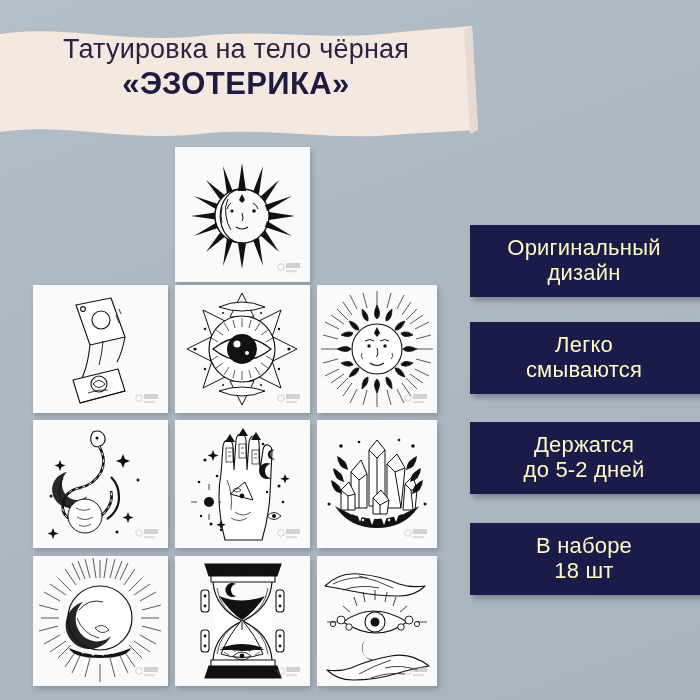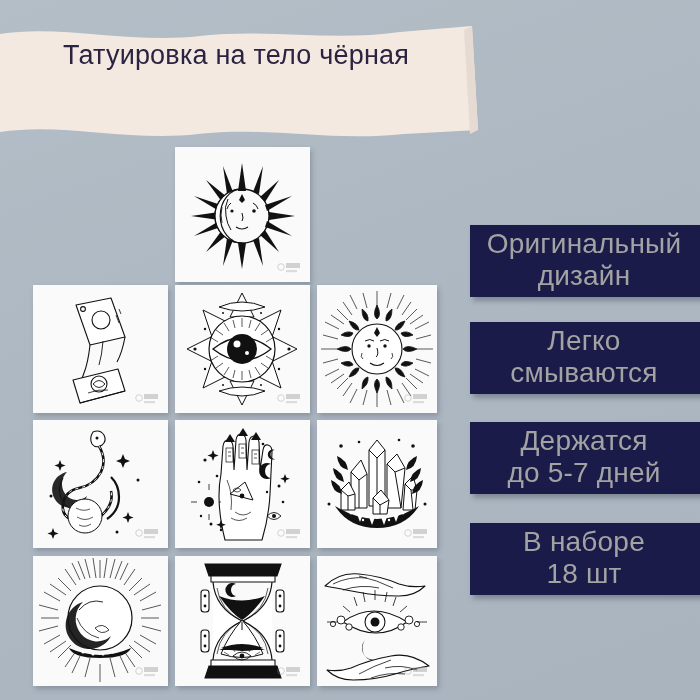--- a/index.html
+++ b/index.html
@@ -36,21 +36,21 @@
   }
   #header-banner .ribbon-shape svg {
     display: block;
     width: 100%;
     height: 100%;
   }
   #header-text-wrap {
     position: absolute;
     left: 0;
     right: 0;
-    top: 18px;
+    top: 12px;
     text-align: center;
     padding-right: 12px;
     box-sizing: border-box;
   }
   #title-line-1 {
     display: block;
     font-size: 27px;
     font-weight: 400;
     color: #2a2442;
     letter-spacing: 0.2px;
@@ -101,22 +101,22 @@
     width: 252px;
     background: #1b1b4a;
     box-shadow: 3px 4px 5px rgba(45, 55, 68, 0.35);
     display: flex;
     align-items: center;
     justify-content: center;
     box-sizing: border-box;
     padding: 4px 34px 6px 10px;
   }
   .feature-badge .badge-text {
-    color: #a3a3a3;
-    font-size: 28px;
+    color: #fef9c3;
+    font-size: 22px;
     line-height: 1.14;
     text-align: center;
     white-space: pre-line;
     letter-spacing: 0.2px;
   }
 </style>
 </head>
 <body>
 
 <div id="stage">
@@ -125,20 +125,21 @@
     <div class="ribbon-shape">
       <svg viewBox="0 0 484 118" preserveAspectRatio="none">
         <path d="M0,12 C60,2 130,22 200,14 C270,6 330,20 400,10 L472,4
                  L478,108 L404,112 C330,120 268,104 198,112
                  C128,120 62,100 0,110 Z" fill="#f4e9e0"></path>
         <path d="M472,4 L478,108 L470,112 L464,8 Z" fill="#e6dbd2"></path>
       </svg>
     </div>
     <div id="header-text-wrap">
       <span id="title-line-1">Татуировка на тело чёрная</span>
+      <span id="title-line-2">«ЭЗОТЕРИКА»</span>
     </div>
   </div>
 
   <div class="tattoo-card" style="left:175px; top:147px; width:135px; height:135px;">
     <div class="art">
       <svg viewBox="0 0 135 135">
         <g stroke="#111" fill="none" stroke-width="1.1">
           <g fill="#111" stroke="none">
             <path d="M67 16 L71 44 L63 44 Z"></path>
             <path d="M67 122 L71 96 L63 96 Z"></path>
@@ -599,21 +600,21 @@
 дизайн</span>
   </div>
 
   <div class="feature-badge" style="top:322px; height:72px;">
     <span class="badge-text">Легко
 смываются</span>
   </div>
 
   <div class="feature-badge" style="top:422px; height:72px;">
     <span class="badge-text">Держатся
-до 5-7 дней</span>
+до 5-2 дней</span>
   </div>
 
   <div class="feature-badge" style="top:523px; height:72px;">
     <span class="badge-text">В наборе
 18 шт</span>
   </div>
 
 </div>
 
 </body></html>

